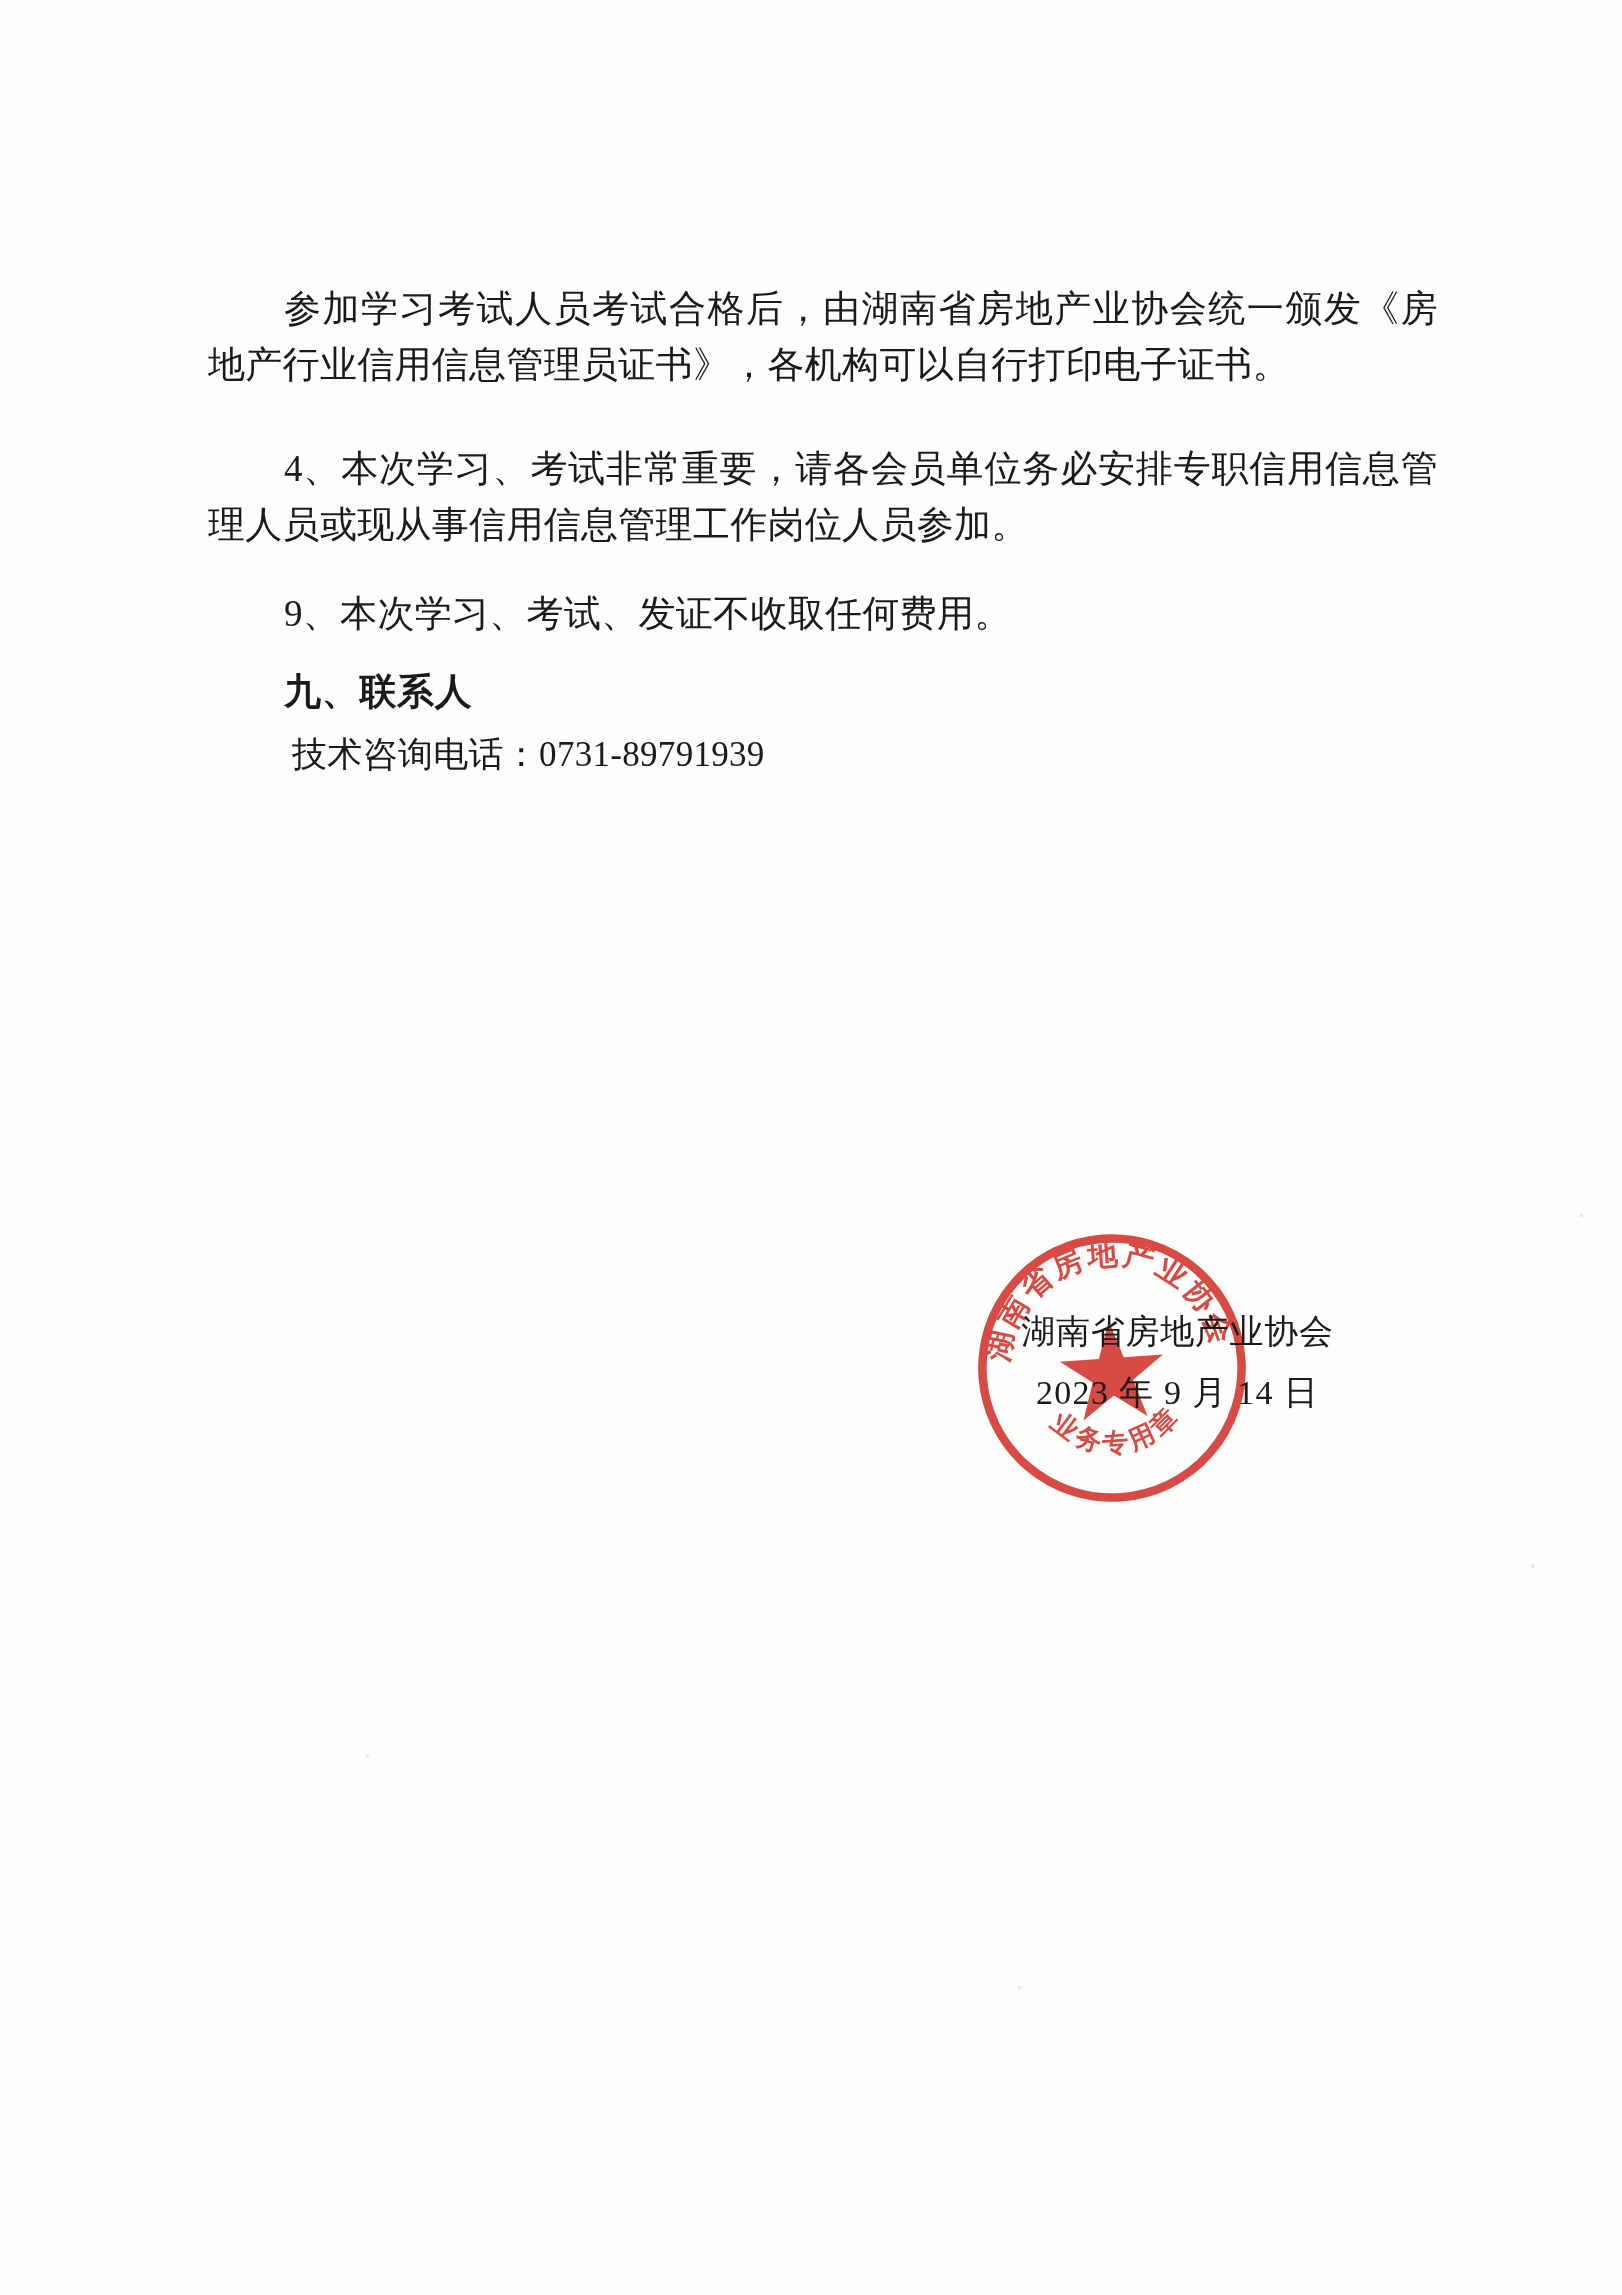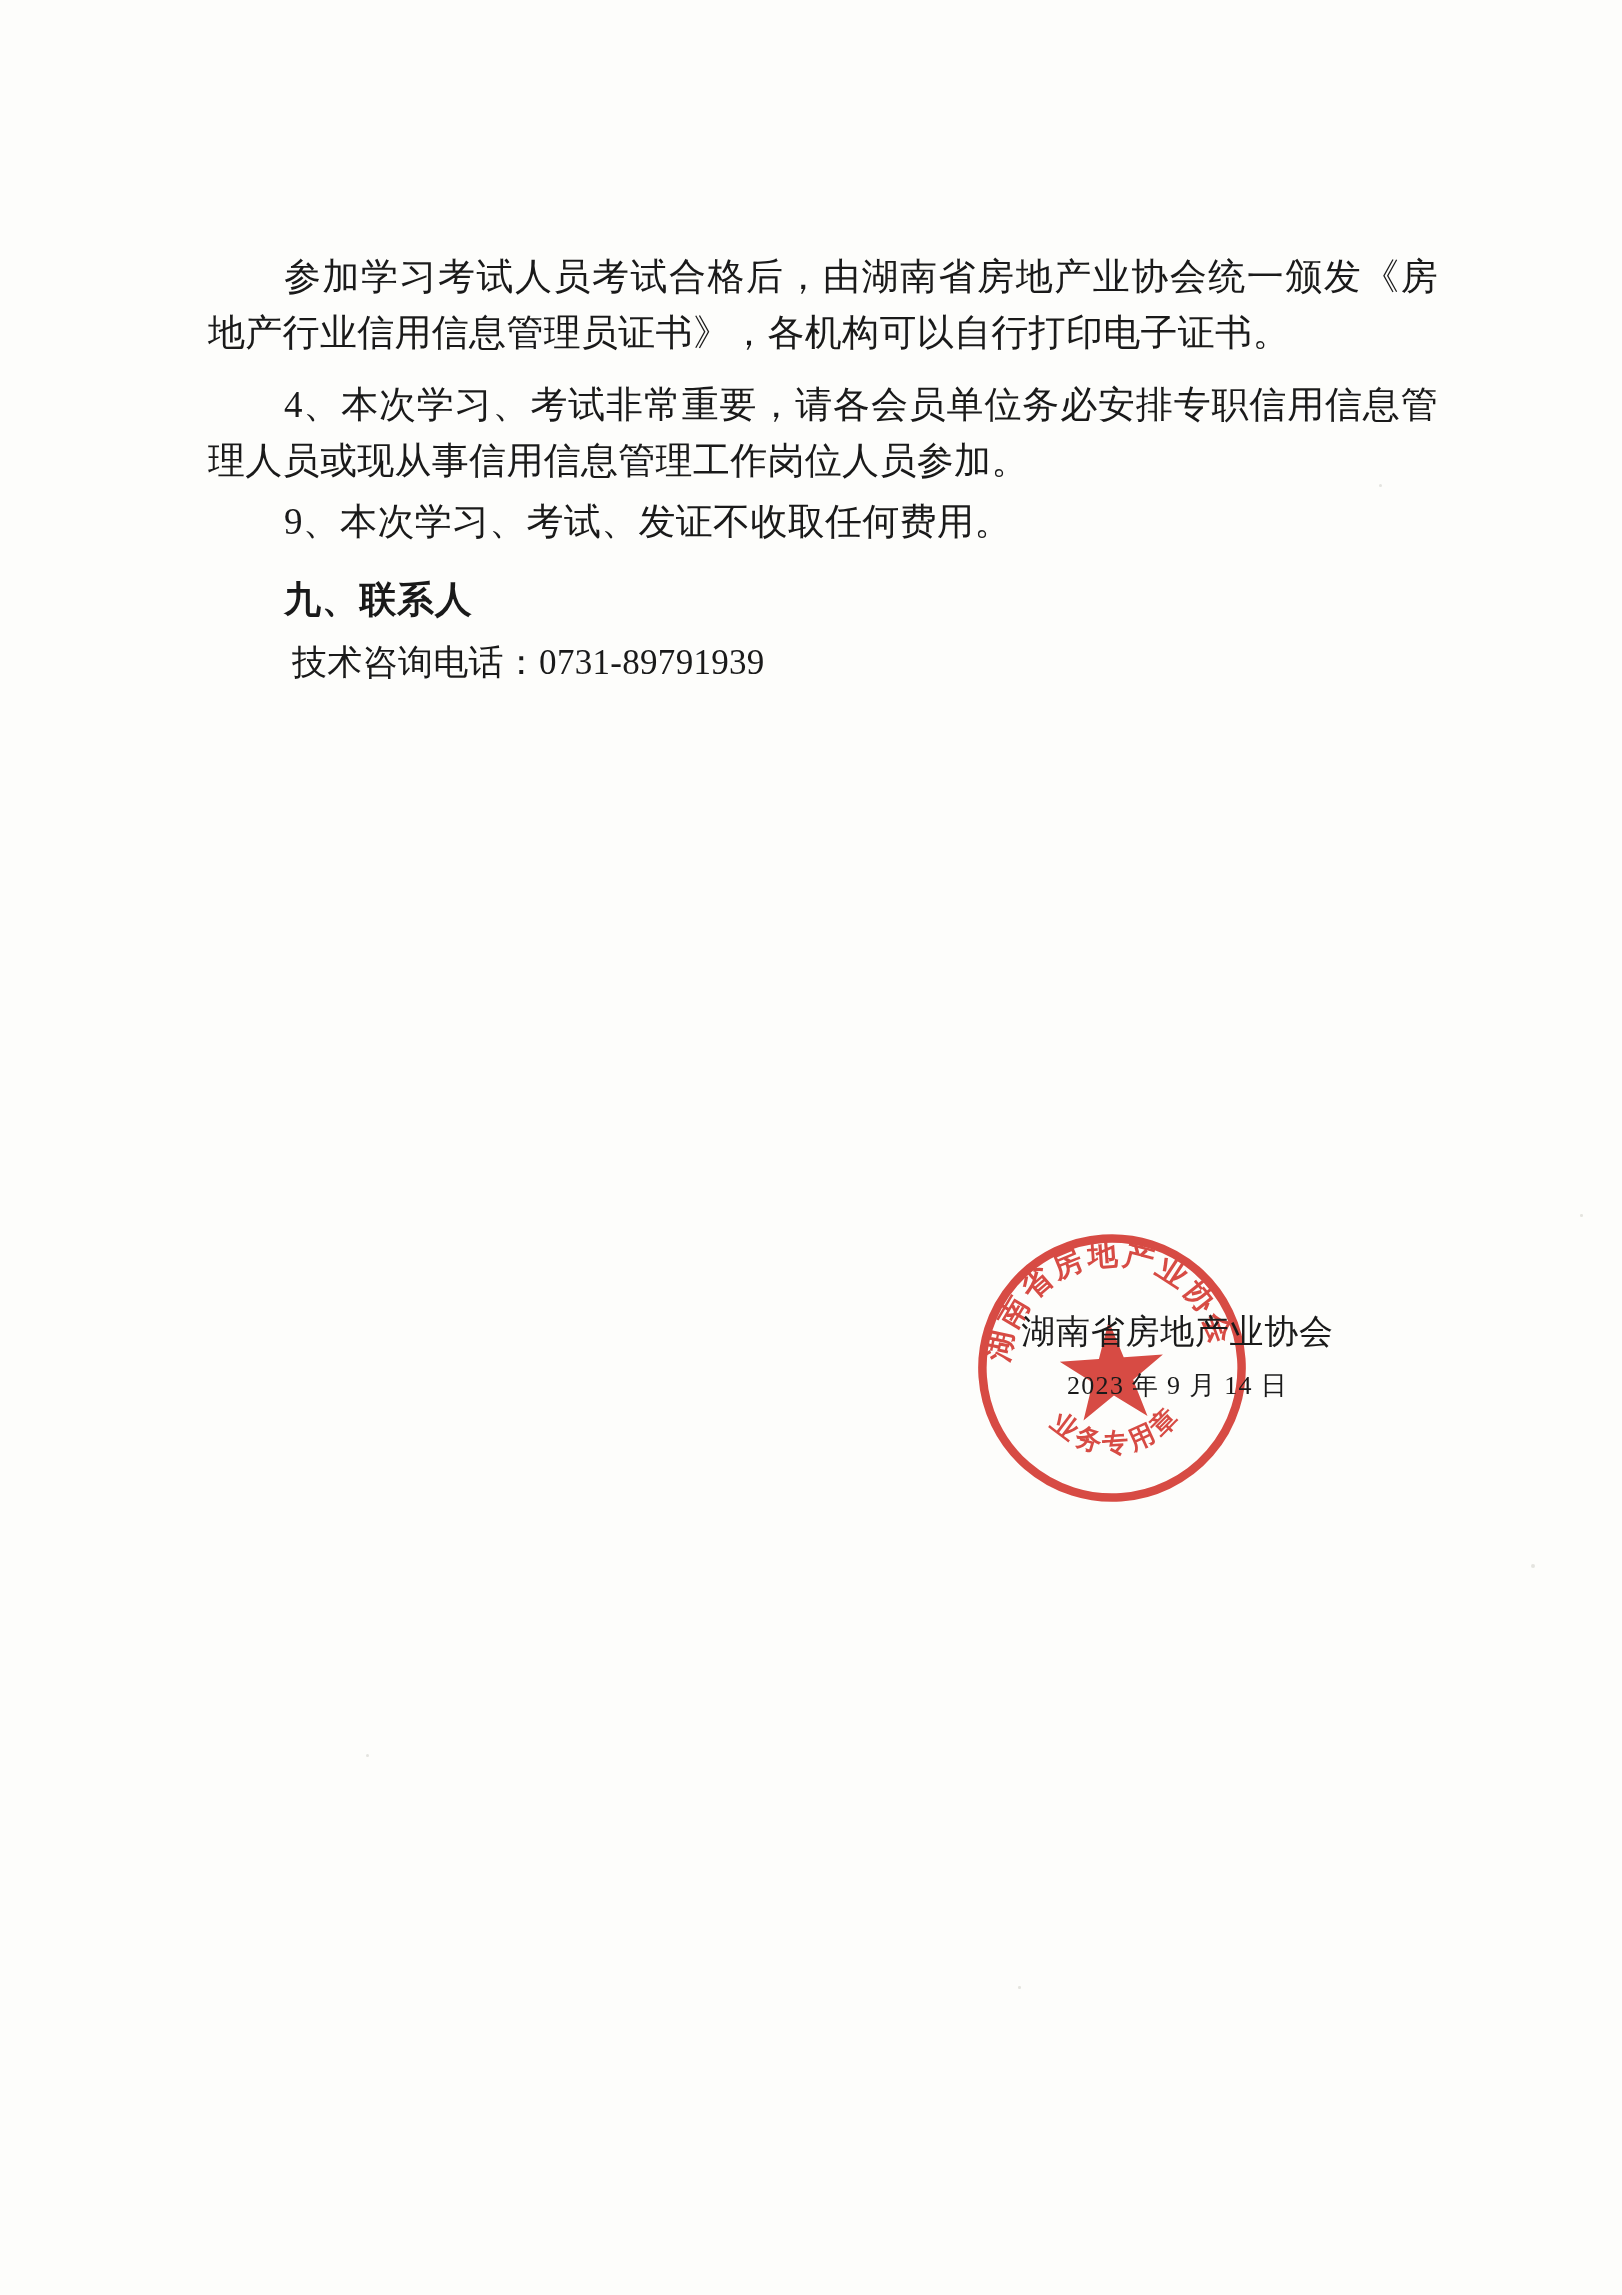--- a/index.html
+++ b/index.html
@@ -33,20 +33,21 @@
   .para {
     font-size: 37px;
     line-height: 1.52;
     letter-spacing: 0.3px;
     margin: 0 0 3.9px 0;
     text-align: justify;
     text-justify: inter-ideograph;
   }
   .para.indent {
     text-indent: 76px;
+    margin-top: 32px;
   }
 
   .heading {
     font-size: 37px;
     line-height: 1.5;
     font-weight: bold;
     margin: 22px 0 7.9px 0;
     text-indent: 76px;
     letter-spacing: 0.7px;
   }
@@ -70,21 +71,21 @@
     text-align: center;
     z-index: 3;
   }
   .sig-line {
     font-size: 34px;
     line-height: 1.78;
     letter-spacing: 0.7px;
     white-space: nowrap;
   }
   .sig-date {
-    font-size: 26px;
+    font-size: 34px;
     line-height: 1.78;
     letter-spacing: 1.3px;
     white-space: nowrap;
   }
 
   
   .seal {
     position: absolute;
     left: 968px;
     top: 1224px;

